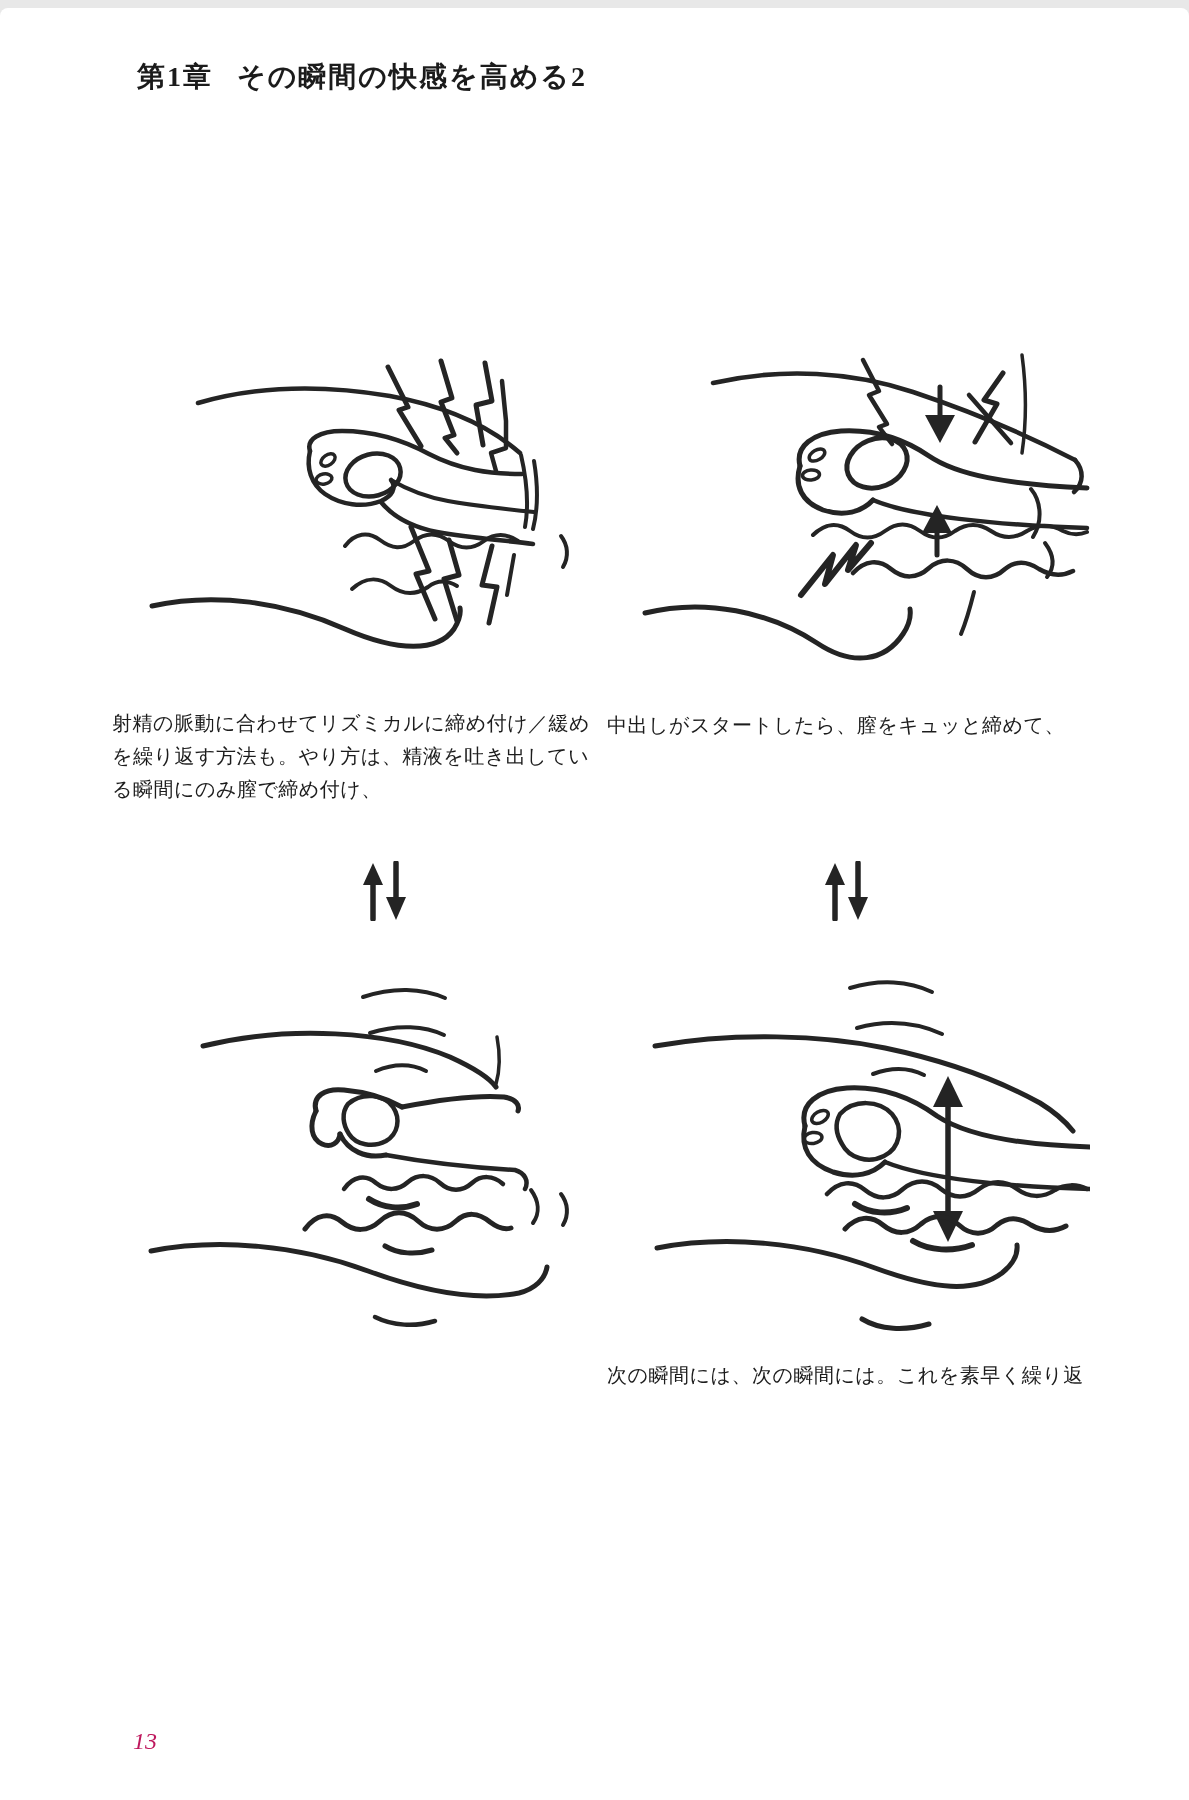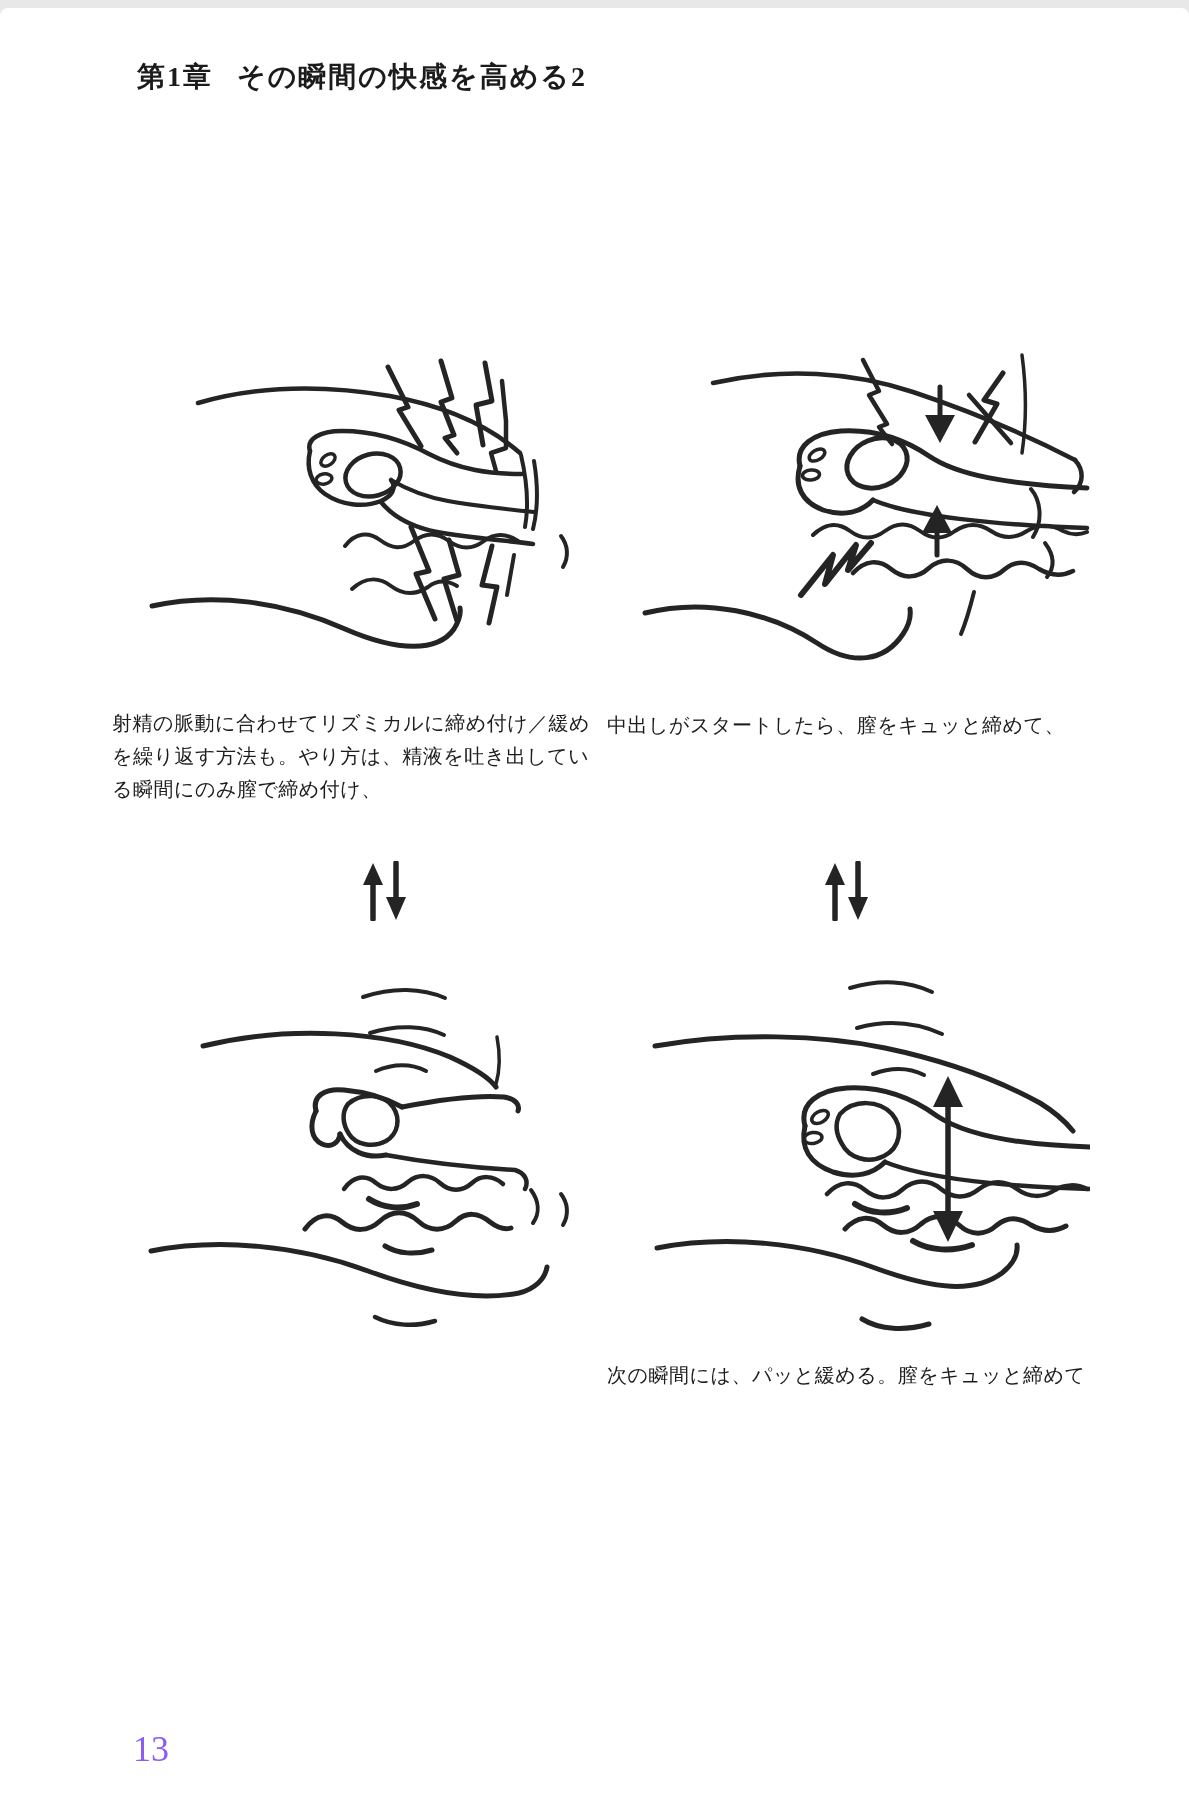--- a/index.html
+++ b/index.html
@@ -33,21 +33,21 @@
   .illus-tl { left: 140px; top: 295px; }
   .illus-tr { left: 555px; top: 295px; }
   .illus-bl { left: 148px; top: 975px; }
   .illus-br { left: 555px; top: 970px; }
   .updown { position: absolute; }
   .updown-left  { left: 360px; top: 853px; }
   .updown-right { left: 822px; top: 853px; }
   .page-number {
     position: absolute; left: 133px; top: 1720px;
     font-family: "Liberation Serif", serif;
-    font-size: 36px; color: #8b5cf6;
+    font-size: 24px; color: #be185d; font-style: italic;
   }
   .ink { fill: none; stroke: #242424; stroke-linecap: round; stroke-linejoin: round; }
   .ink-fill { fill: #242424; stroke: none; }
 </style>
 </head>
 <body>
 
 <div class="page">
 
   <div class="chapter-heading">
@@ -229,18 +229,18 @@
     <g>
       <path class="ink" stroke-width="4.5" d="M 272 216 C 284 203 298 202 310 212 C 322 222 336 222 348 211 C 360 201 374 201 386 211 C 398 221 412 221 424 211 C 436 202 450 202 462 211 C 474 220 488 220 500 212 C 510 206 522 206 532 211"></path>
       <path class="ink" stroke-width="6" d="M 300 226 C 315 236 335 237 352 230"></path>
       <path class="ink" stroke-width="5" d="M 290 251 C 302 238 316 237 328 247 C 340 257 354 257 366 246 C 378 236 392 236 404 247 C 416 258 430 258 442 247 C 452 239 464 239 476 247 C 488 254 500 254 511 248"></path>
       <path class="ink" stroke-width="6" d="M 358 263 C 375 273 397 274 417 267"></path>
     </g>
   </svg>
 
 
   <div class="caption cap-br">
-    <div>次の瞬間には、パッと緩める。膣をキュッと締めて</div>
+    <div>次の瞬間には、次の瞬間には。これを素早く繰り返</div>
   </div>
 
   <div class="page-number">13</div>
 
 </div>
 
 </body></html>

